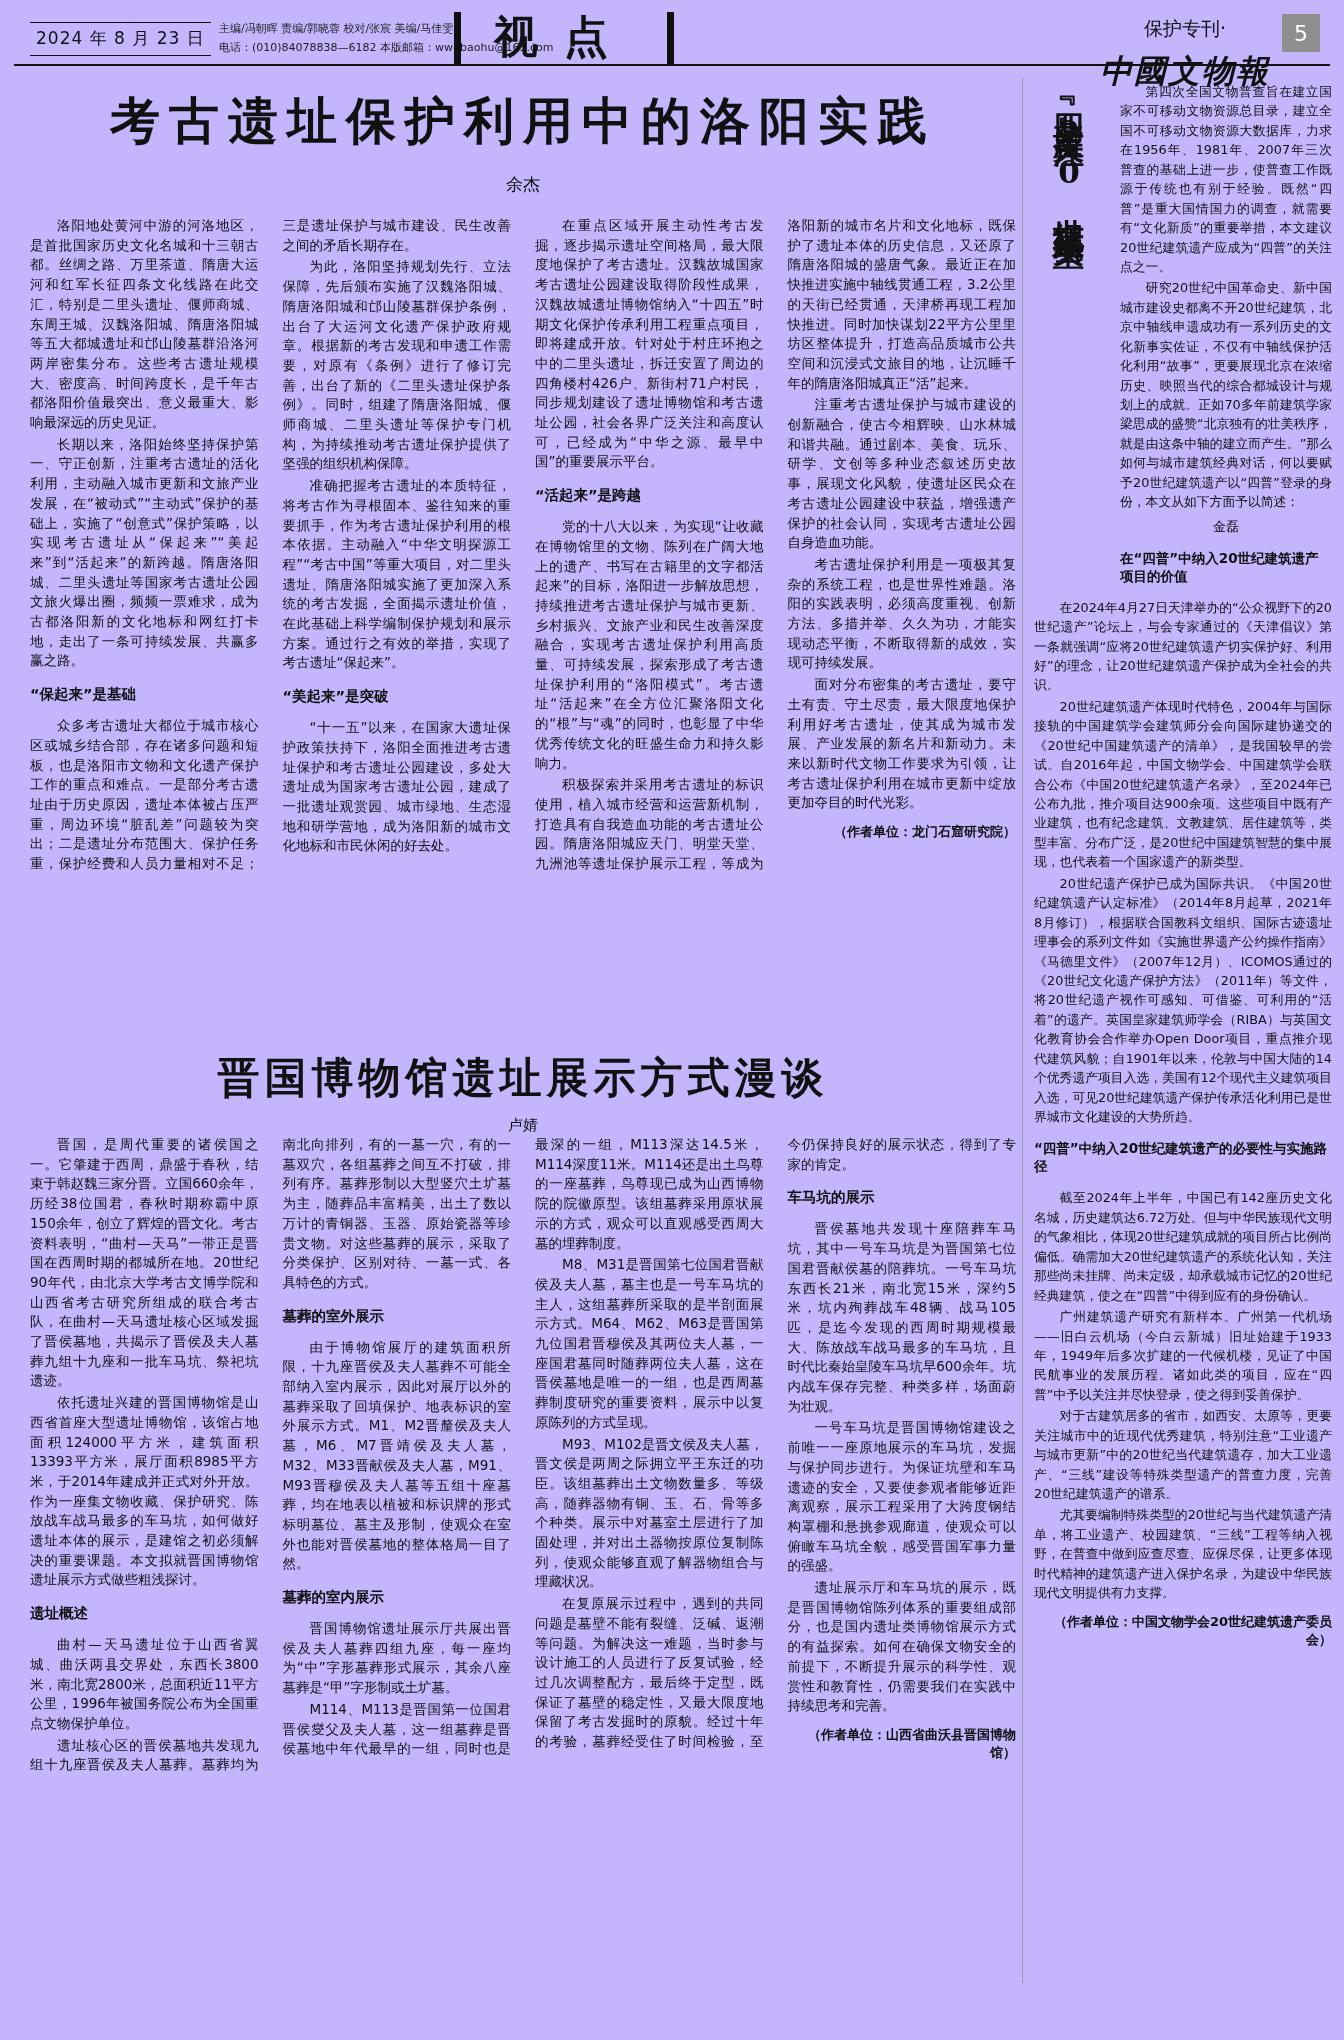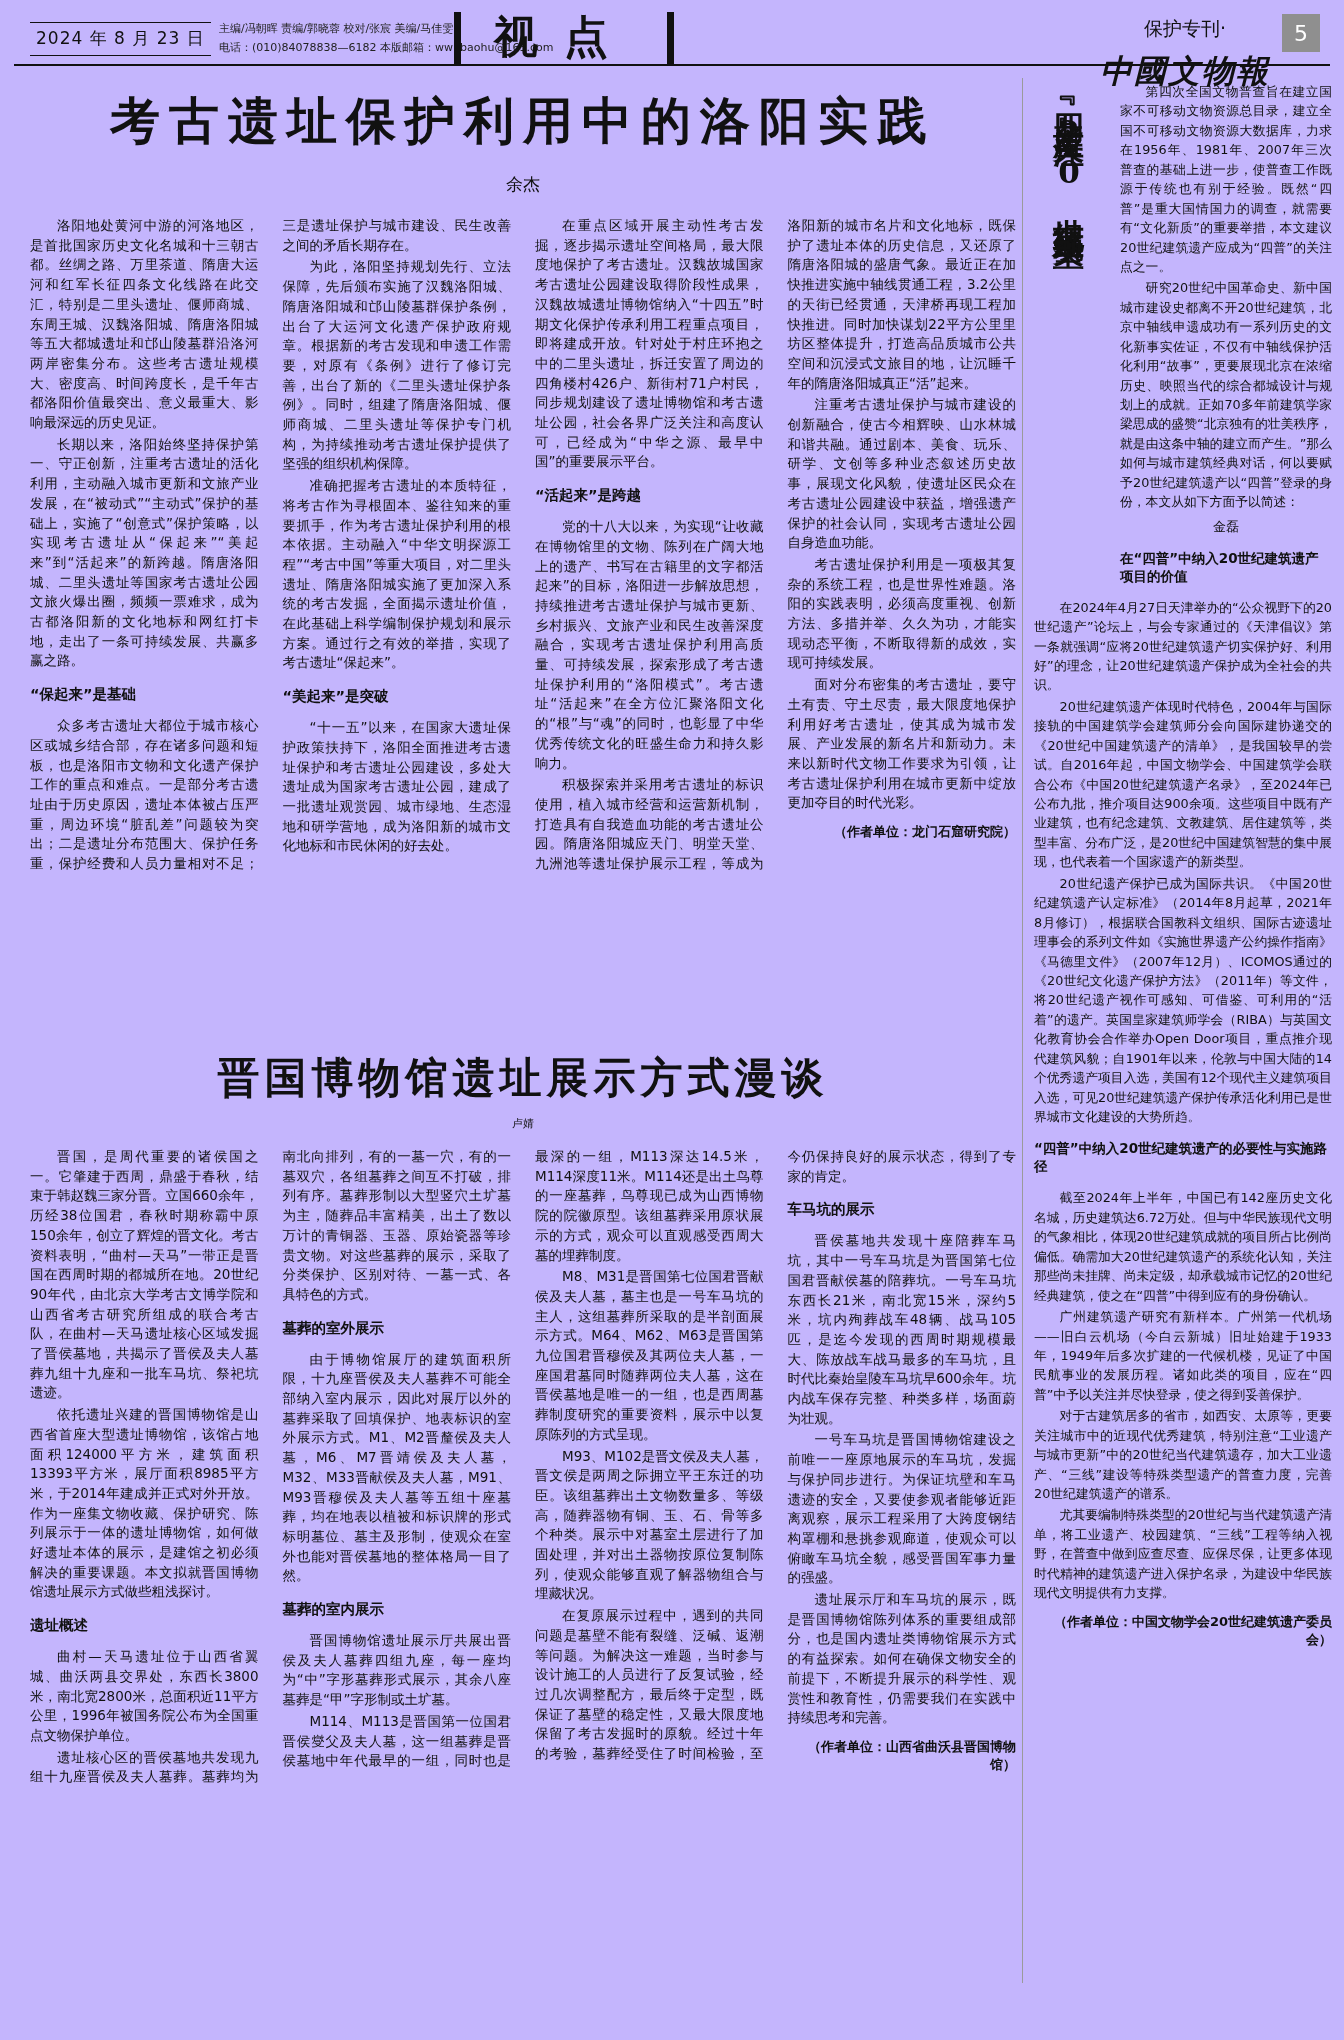--- a/index.html
+++ b/index.html
@@ -30,21 +30,21 @@
 
   
   .a1{position:absolute;left:30px;top:78px;width:986px;}
   .a1 .headline{font-size:50px;font-weight:bold;font-family:"DejaVu Serif",serif;text-align:center;letter-spacing:9px;white-space:nowrap;margin:10px 0 18px 0;}
   .a1 .byline{font-size:17px;text-align:center;margin-bottom:20px;}
   .a1 .body{column-count:4;column-gap:24px;height:762px;overflow:hidden;}
 
   
   .a2{position:absolute;left:30px;top:1046px;width:986px;}
   .a2 .headline{font-size:42px;font-weight:bold;font-family:"DejaVu Serif",serif;text-align:center;letter-spacing:5px;white-space:nowrap;margin:4px 0 10px 0;}
-  .a2 .byline{font-size:11px;text-align:center;margin-bottom:16px;}
+  .a2 .byline{font-size:15px;text-align:center;margin-bottom:0;}
   .a2 .body{column-count:4;column-gap:24px;height:800px;overflow:hidden;}
 
   
   .a3{position:absolute;left:1034px;top:82px;width:298px;}
   .a3 .para{font-size:12.8px;line-height:1.52;}
   .a3 .subhead{font-size:13.5px;}
   .a3-titleblock{float:left;width:70px;height:500px;margin:4px 16px 6px 0;display:flex;flex-direction:column;align-items:center;}
   .a3-vtitle{writing-mode:vertical-rl;text-orientation:upright;font-size:31px;font-weight:bold;font-family:"DejaVu Serif",serif;letter-spacing:4px;height:500px;}
 </style>
 </head>
@@ -93,21 +93,21 @@
         <div class="para">面对分布密集的考古遗址，要守土有责、守土尽责，最大限度地保护利用好考古遗址，使其成为城市发展、产业发展的新名片和新动力。未来以新时代文物工作要求为引领，让考古遗址保护利用在城市更新中绽放更加夺目的时代光彩。</div>
         <div class="attr">（作者单位：龙门石窟研究院）</div>
       </div>
   </div>
 
   <div class="a2">
     <div class="headline">晋国博物馆遗址展示方式漫谈</div>
     <div class="byline">卢婧</div>
     <div class="body">
         <div class="para">晋国，是周代重要的诸侯国之一。它肇建于西周，鼎盛于春秋，结束于韩赵魏三家分晋。立国660余年，历经38位国君，春秋时期称霸中原150余年，创立了辉煌的晋文化。考古资料表明，“曲村—天马”一带正是晋国在西周时期的都城所在地。20世纪90年代，由北京大学考古文博学院和山西省考古研究所组成的联合考古队，在曲村—天马遗址核心区域发掘了晋侯墓地，共揭示了晋侯及夫人墓葬九组十九座和一批车马坑、祭祀坑遗迹。</div>
-        <div class="para">依托遗址兴建的晋国博物馆是山西省首座大型遗址博物馆，该馆占地面积124000平方米，建筑面积13393平方米，展厅面积8985平方米，于2014年建成并正式对外开放。作为一座集文物收藏、保护研究、陈列展示于一体的遗址博物馆，如何做好遗址本体的展示，是建馆之初必须解决的重要课题。本文拟就晋国博物馆遗址展示方式做些粗浅探讨。</div>
+        <div class="para">依托遗址兴建的晋国博物馆是山西省首座大型遗址博物馆，该馆占地面积124000平方米，建筑面积13393平方米，展厅面积8985平方米，于2014年建成并正式对外开放。作为一座集文物收藏、保护研究、陈放战车战马最多的车马坑，如何做好遗址本体的展示，是建馆之初必须解决的重要课题。本文拟就晋国博物馆遗址展示方式做些粗浅探讨。</div>
         <div class="subhead">遗址概述</div>
         <div class="para">曲村—天马遗址位于山西省翼城、曲沃两县交界处，东西长3800米，南北宽2800米，总面积近11平方公里，1996年被国务院公布为全国重点文物保护单位。</div>
         <div class="para">遗址核心区的晋侯墓地共发现九组十九座晋侯及夫人墓葬。墓葬均为南北向排列，有的一墓一穴，有的一墓双穴，各组墓葬之间互不打破，排列有序。墓葬形制以大型竖穴土圹墓为主，随葬品丰富精美，出土了数以万计的青铜器、玉器、原始瓷器等珍贵文物。对这些墓葬的展示，采取了分类保护、区别对待、一墓一式、各具特色的方式。</div>
         <div class="subhead">墓葬的室外展示</div>
         <div class="para">由于博物馆展厅的建筑面积所限，十九座晋侯及夫人墓葬不可能全部纳入室内展示，因此对展厅以外的墓葬采取了回填保护、地表标识的室外展示方式。M1、M2晋釐侯及夫人墓，M6、M7晋靖侯及夫人墓，M32、M33晋献侯及夫人墓，M91、M93晋穆侯及夫人墓等五组十座墓葬，均在地表以植被和标识牌的形式标明墓位、墓主及形制，使观众在室外也能对晋侯墓地的整体格局一目了然。</div>
         <div class="subhead">墓葬的室内展示</div>
         <div class="para">晋国博物馆遗址展示厅共展出晋侯及夫人墓葬四组九座，每一座均为“中”字形墓葬形式展示，其余八座墓葬是“甲”字形制或土圹墓。</div>
         <div class="para">M114、M113是晋国第一位国君晋侯燮父及夫人墓，这一组墓葬是晋侯墓地中年代最早的一组，同时也是最深的一组，M113深达14.5米，M114深度11米。M114还是出土鸟尊的一座墓葬，鸟尊现已成为山西博物院的院徽原型。该组墓葬采用原状展示的方式，观众可以直观感受西周大墓的埋葬制度。</div>
         <div class="para">M8、M31是晋国第七位国君晋献侯及夫人墓，墓主也是一号车马坑的主人，这组墓葬所采取的是半剖面展示方式。M64、M62、M63是晋国第九位国君晋穆侯及其两位夫人墓，一座国君墓同时随葬两位夫人墓，这在晋侯墓地是唯一的一组，也是西周墓葬制度研究的重要资料，展示中以复原陈列的方式呈现。</div>
         <div class="para">M93、M102是晋文侯及夫人墓，晋文侯是两周之际拥立平王东迁的功臣。该组墓葬出土文物数量多、等级高，随葬器物有铜、玉、石、骨等多个种类。展示中对墓室土层进行了加固处理，并对出土器物按原位复制陈列，使观众能够直观了解器物组合与埋藏状况。</div>

